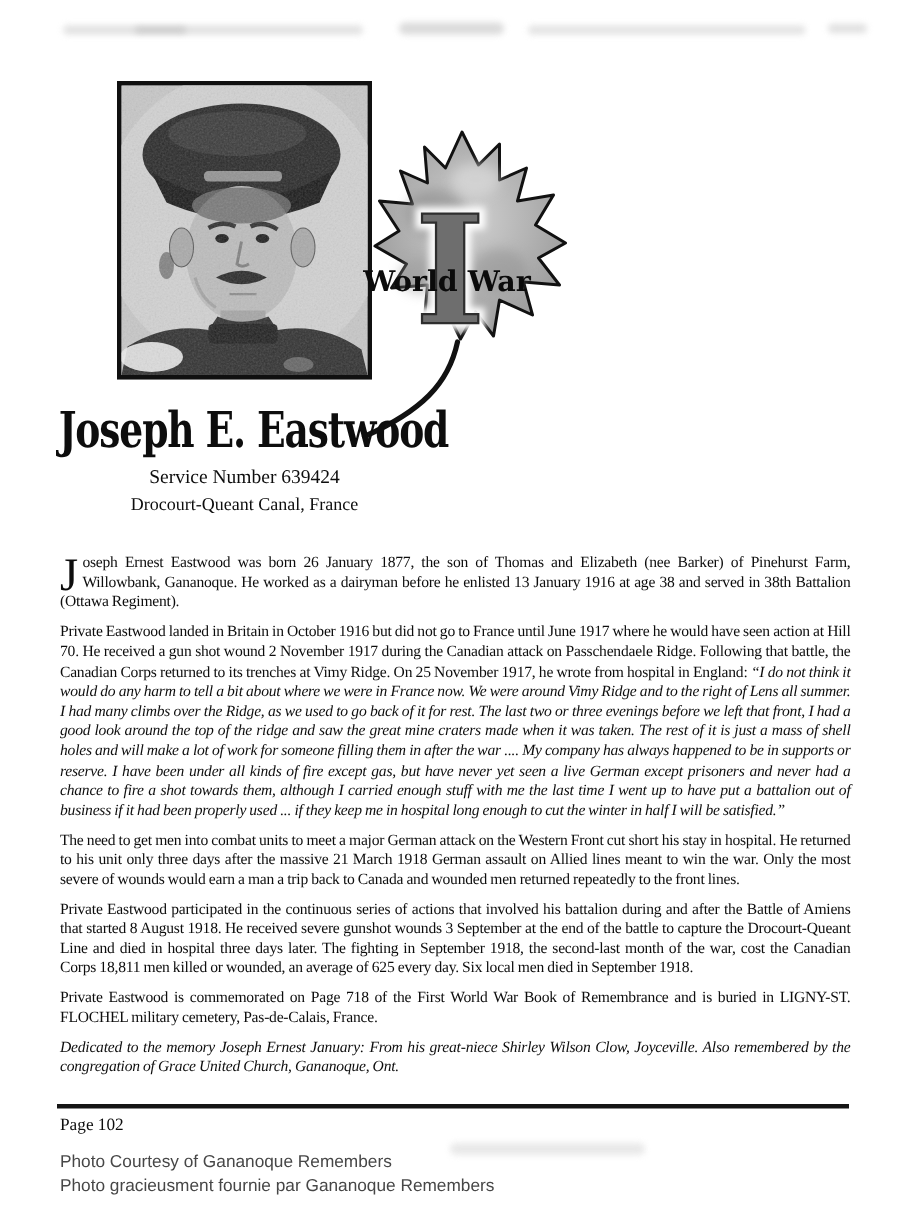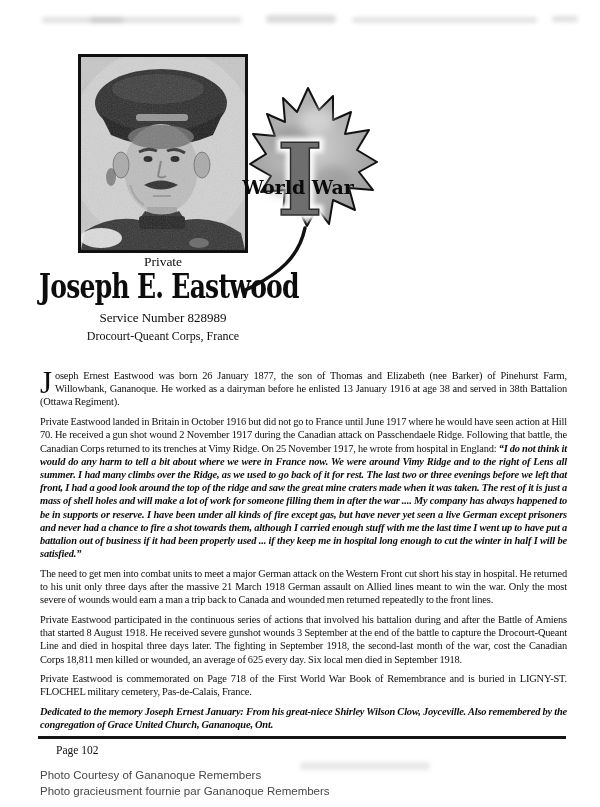--- a/index.html
+++ b/index.html
@@ -25,25 +25,25 @@
         line-height:42px;letter-spacing:-1px;white-space:nowrap;transform:scaleX(0.76);
         transform-origin:50% 50%;}
   .service{top:310px;font-size:13px;}
   .death{top:329px;font-size:12px;line-height:15px;}
 
   
   .body{position:absolute;left:40px;top:369px;width:527px;font-size:10.4px;line-height:13.2px;
         text-align:justify;letter-spacing:-0.15px;word-spacing:-0.3px;}
   .body p{margin:0 0 6.5px 0;}
   .dropcap{float:left;font-size:31px;line-height:25px;padding:1px 3px 0 0;}
-  .q,.dedication{font-style:italic;font-weight:bold;}
+  .q,.dedication{font-style:italic;}
 
   
   .rule{position:absolute;left:38px;top:736px;width:528px;height:2.5px;background:#151515;}
-  .pagenum{position:absolute;left:56px;top:744px;font-size:11.5px;}
+  .pagenum{position:absolute;left:40px;top:744px;font-size:11.5px;}
   .credit{position:absolute;left:40px;font-family:"Liberation Sans",sans-serif;
           font-size:11.5px;color:#474747;}
   .credit.en{top:769px;}
   .credit.fr{top:785px;}
 </style>
 </head>
 <body>
 
 <div class="page">
 
@@ -117,25 +117,24 @@
       <ellipse cx="100" cy="96" rx="18" ry="14" fill="#8f8f8f" opacity="0.5" filter="url(#blobBlur)"></ellipse>
       <ellipse cx="48" cy="100" rx="15" ry="12" fill="#9d9d9d" opacity="0.5" filter="url(#blobBlur)"></ellipse>
       <ellipse cx="84" cy="36" rx="16" ry="11" fill="#dadada" opacity="0.7" filter="url(#blobBlur)"></ellipse>
       <path d="M72,144 C66,172 48,190 10,207" stroke="#111111" stroke-width="3.5" fill="none" stroke-linecap="round"></path>
       <text x="67" y="131" text-anchor="middle" font-family="DejaVu Serif, serif" font-weight="bold" font-size="100" fill="#ffffff" stroke="#ffffff" stroke-width="9" filter="url(#softGlow)">I</text>
       <text x="67" y="131" text-anchor="middle" font-family="DejaVu Serif, serif" font-weight="bold" font-size="100" fill="#6e6e6e" stroke="#2e2e2e" stroke-width="1.5">I</text>
       <text x="65" y="110" text-anchor="middle" font-family="DejaVu Serif, serif" font-weight="bold" font-size="19" fill="#0b0b0b">World War</text>
     </svg>
   </div>
 
-  <div class="abs hdr rank">Private</div>
   <h1 class="abs hdr name">Joseph E. Eastwood</h1>
-  <div class="abs hdr service">Service Number 828989</div>
+  <div class="abs hdr service">Service Number 639424</div>
   <div class="abs hdr death">
-    <div>Drocourt-Queant Corps, France</div>
+    <div>Drocourt-Queant Canal, France</div>
   </div>
 
   <div class="body">
     <p><span class="dropcap">J</span><span>oseph Ernest Eastwood was born 26 January 1877, the son of Thomas and Elizabeth (nee Barker) of Pinehurst Farm, Willowbank, Gananoque. He worked as a dairyman before he enlisted 13 January 1916 at age 38 and served in 38th Battalion (Ottawa Regiment).</span></p>
     <p><span>Private Eastwood landed in Britain in October 1916 but did not go to France until June 1917 where he would have seen action at Hill 70. He received a gun shot wound 2 November 1917 during the Canadian attack on Passchendaele Ridge. Following that battle, the Canadian Corps returned to its trenches at Vimy Ridge. On 25 November 1917, he wrote from hospital in England: </span><span class="q">“I do not think it would do any harm to tell a bit about where we were in France now. We were around Vimy Ridge and to the right of Lens all summer. I had many climbs over the Ridge, as we used to go back of it for rest. The last two or three evenings before we left that front, I had a good look around the top of the ridge and saw the great mine craters made when it was taken. The rest of it is just a mass of shell holes and will make a lot of work for someone filling them in after the war .... My company has always happened to be in supports or reserve. I have been under all kinds of fire except gas, but have never yet seen a live German except prisoners and never had a chance to fire a shot towards them, although I carried enough stuff with me the last time I went up to have put a battalion out of business if it had been properly used ... if they keep me in hospital long enough to cut the winter in half I will be satisfied.”</span></p>
     <p>The need to get men into combat units to meet a major German attack on the Western Front cut short his stay in hospital. He returned to his unit only three days after the massive 21 March 1918 German assault on Allied lines meant to win the war. Only the most severe of wounds would earn a man a trip back to Canada and wounded men returned repeatedly to the front lines.</p>
     <p>Private Eastwood participated in the continuous series of actions that involved his battalion during and after the Battle of Amiens that started 8 August 1918. He received severe gunshot wounds 3 September at the end of the battle to capture the Drocourt-Queant Line and died in hospital three days later. The fighting in September 1918, the second-last month of the war, cost the Canadian Corps 18,811 men killed or wounded, an average of 625 every day. Six local men died in September 1918.</p>
     <p>Private Eastwood is commemorated on Page 718 of the First World War Book of Remembrance and is buried in LIGNY-ST. FLOCHEL military cemetery, Pas-de-Calais, France.</p>
     <p class="dedication">Dedicated to the memory Joseph Ernest January: From his great-niece Shirley Wilson Clow, Joyceville. Also remembered by the congregation of Grace United Church, Gananoque, Ont.</p>
   </div>

